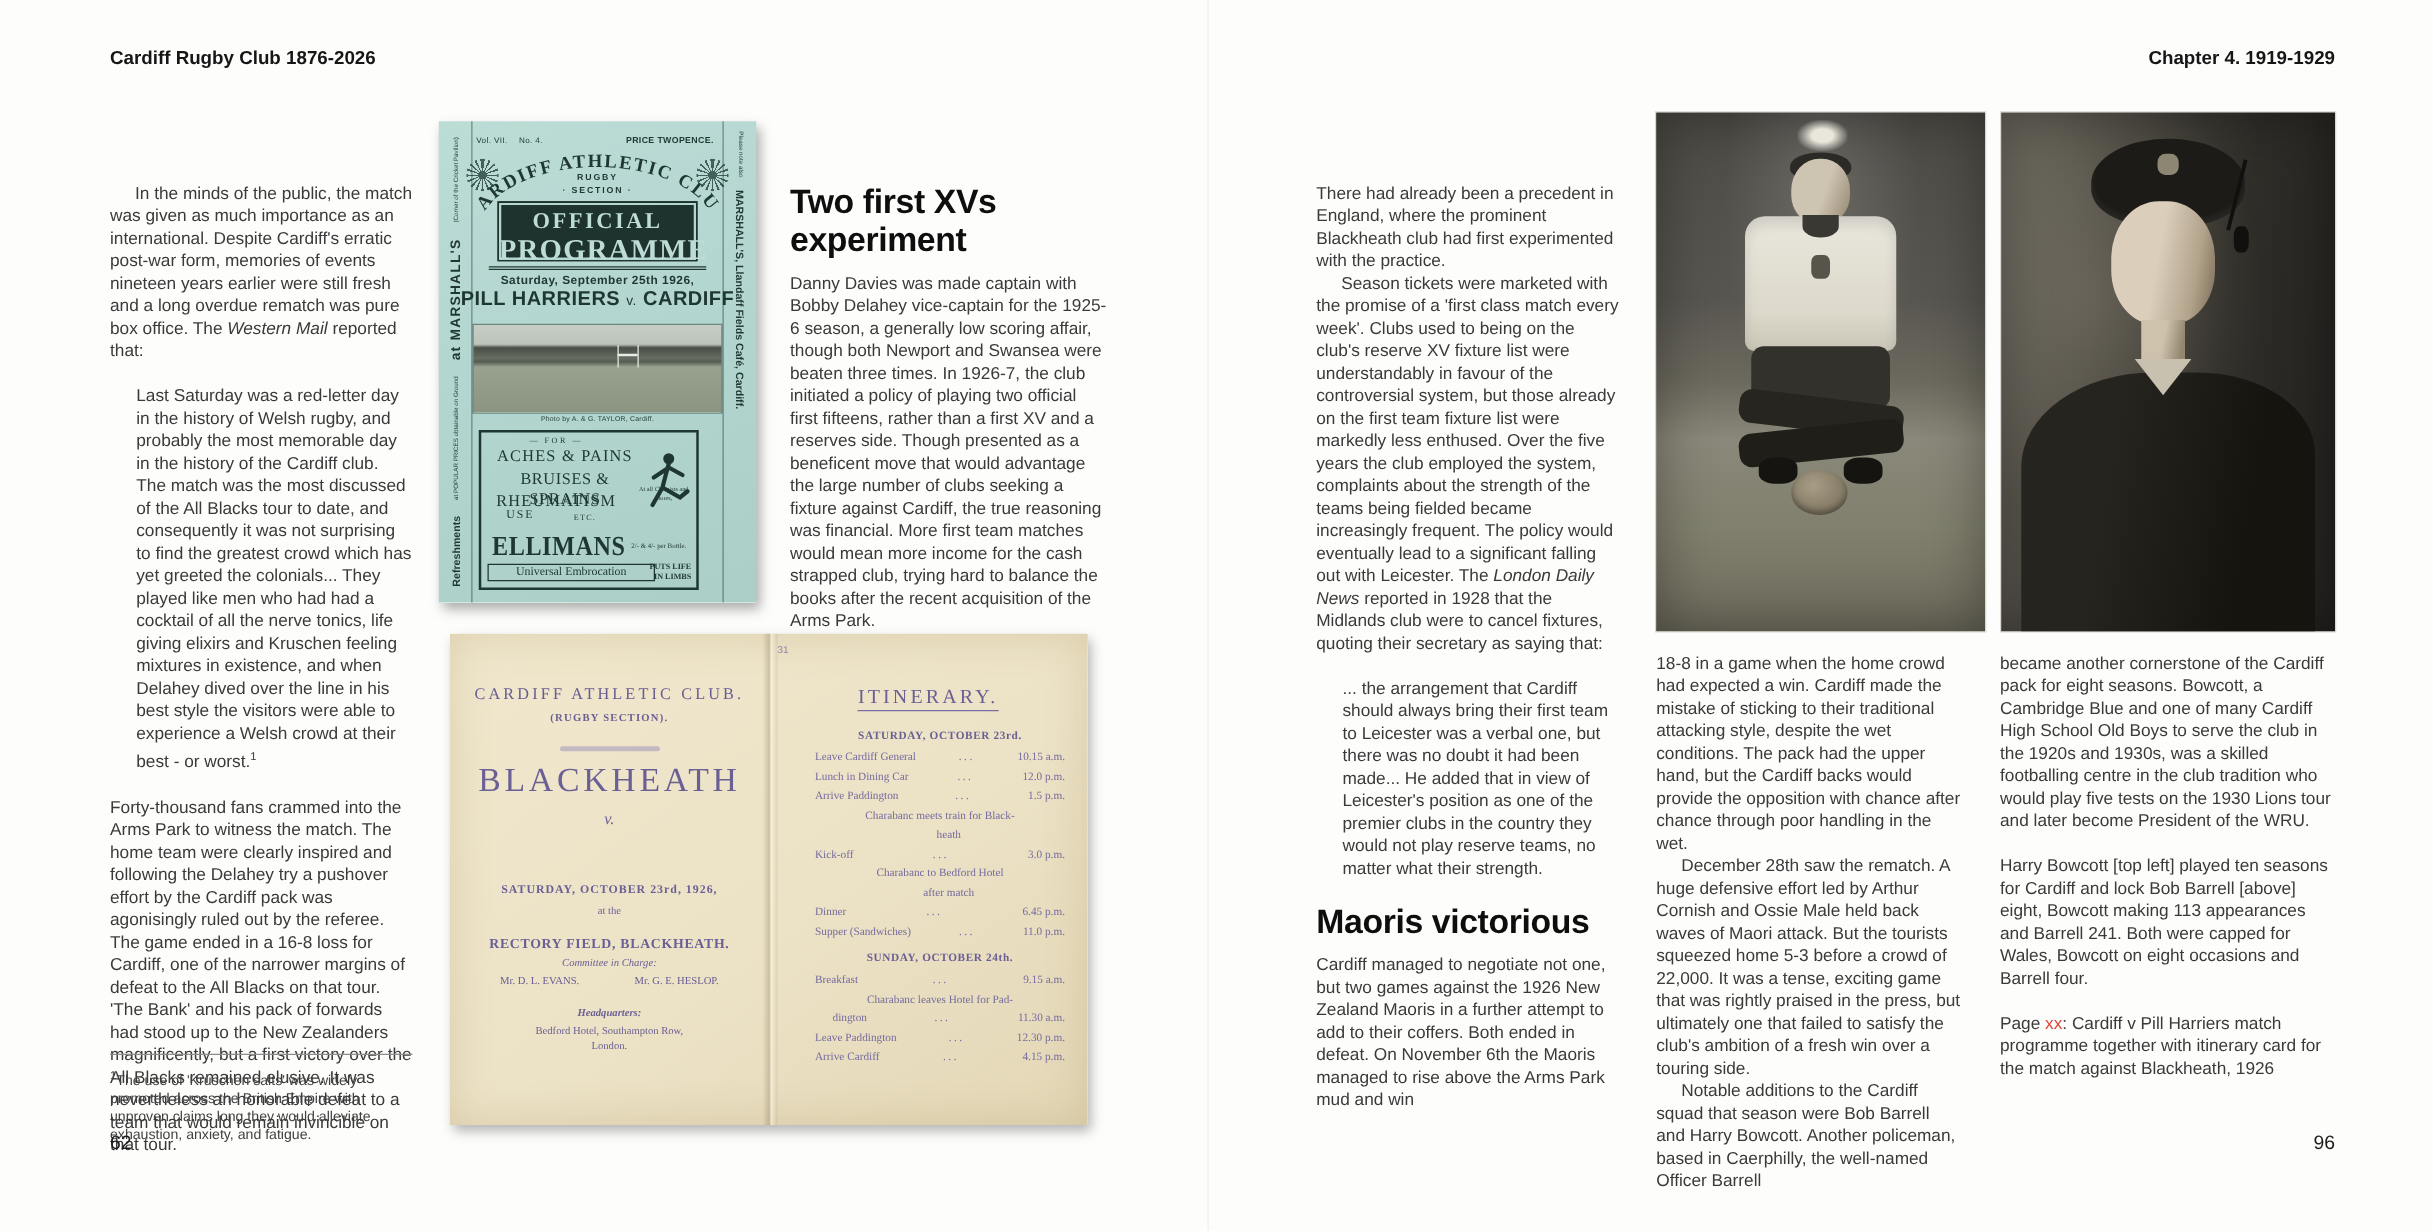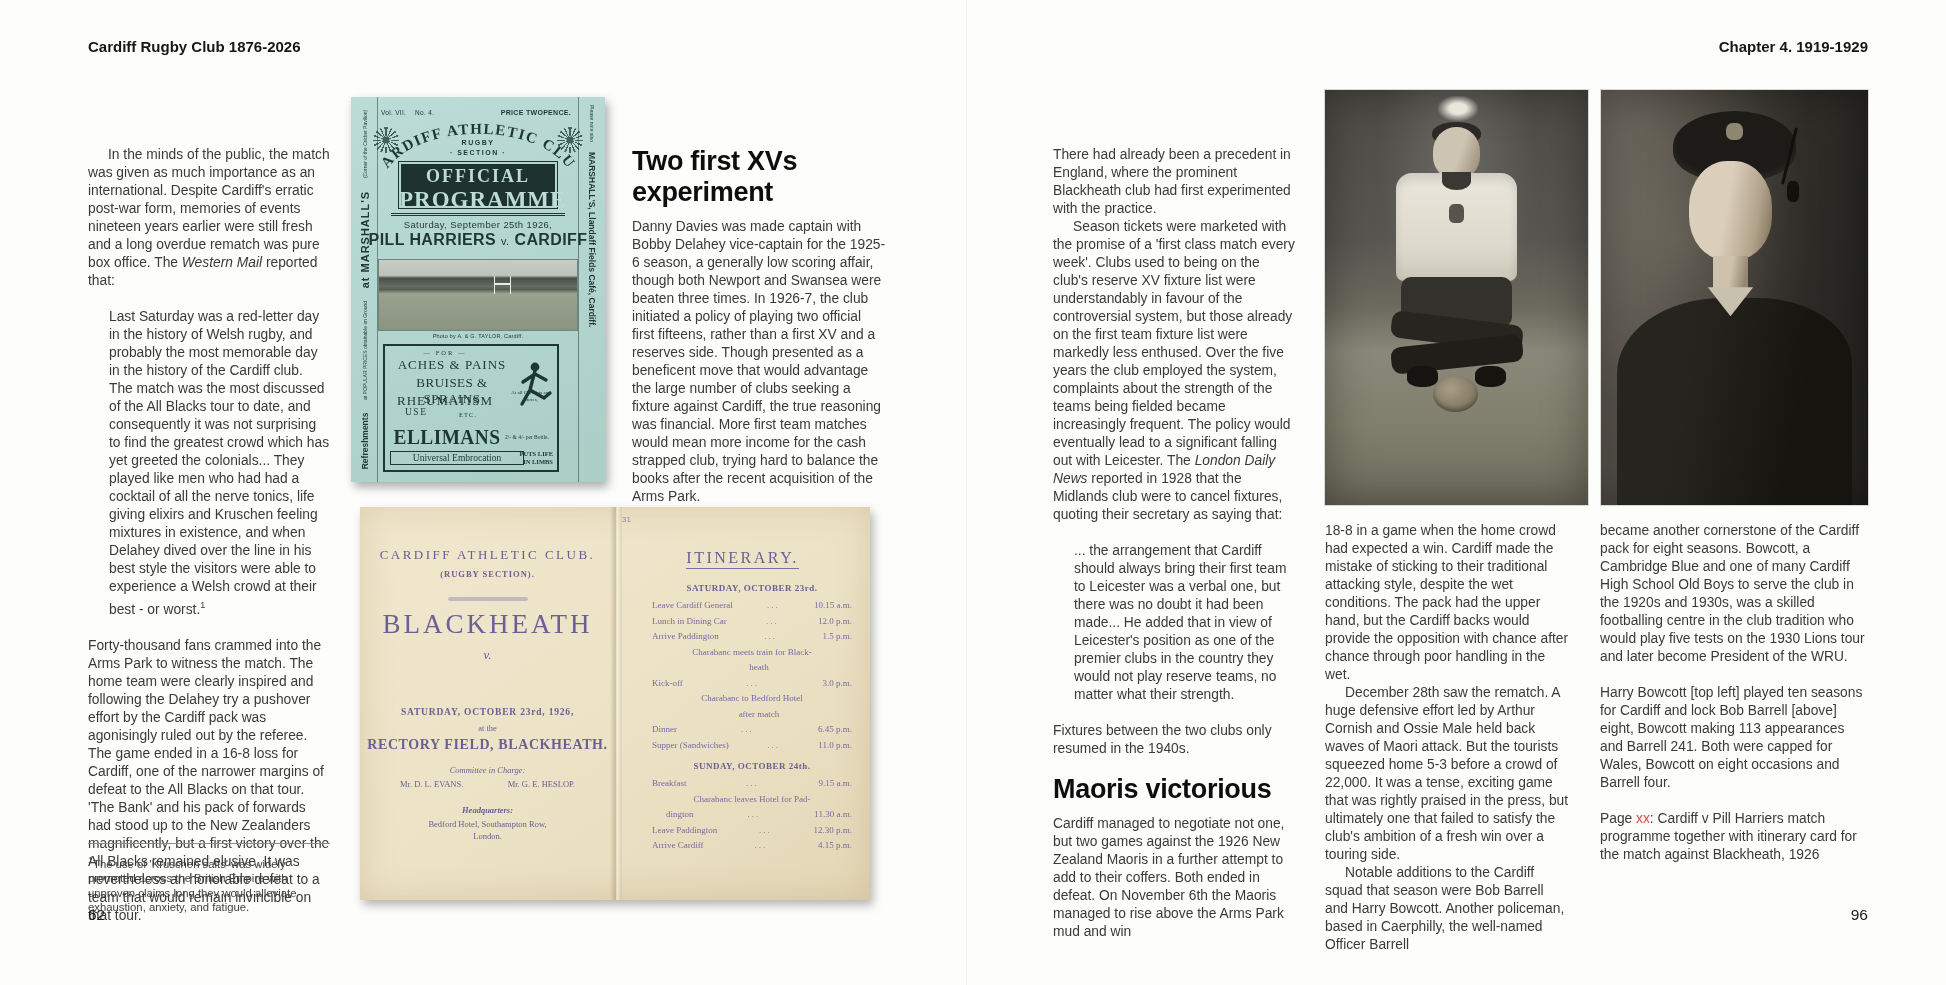--- a/index.html
+++ b/index.html
@@ -44,21 +44,21 @@
   .pc-rosette { position:absolute; width:26px; height:26px; border-radius:50%; top:30px;
     background:radial-gradient(circle,#1f3733 18%,transparent 20%), repeating-conic-gradient(#1f3733 0 8deg, transparent 8deg 22deg); opacity:.75; }
   .pc-rugby { position:absolute; left:0; right:0; top:42px; text-align:center; font-size:7px; font-weight:bold; letter-spacing:1.5px; }
   .pc-sect  { position:absolute; left:0; right:0; top:52px; text-align:center; font-size:7px; font-weight:bold; letter-spacing:1.5px; }
   .pc-banner { position:absolute; left:47px; top:64px; width:160px; height:48px; background:#1e332d;
     border:1px solid #1e332d; box-shadow:0 0 0 2px #b4d6d0 inset; text-align:center;
     font-family:"Liberation Serif",serif; color:#bedcd6; }
   .pc-banner .l1 { margin-top:4px; font-size:18px; font-weight:bold; letter-spacing:2px; }
   .pc-banner .l2 { font-size:23px; font-weight:bold; letter-spacing:1px; }
   .pc-rule { position:absolute; left:40px; right:40px; top:116px; border-top:1px solid #1f3733; border-bottom:1px solid #1f3733; height:3px; }
-  .pc-date { position:absolute; left:0; right:0; top:122px; text-align:center; font-size:9.5px; font-weight:normal; letter-spacing:.4px; }
+  .pc-date { position:absolute; left:0; right:0; top:122px; text-align:center; font-size:9.5px; font-weight:bold; letter-spacing:.4px; }
   .pc-fixture { position:absolute; left:0; right:0; top:134px; text-align:center; font-size:16px; font-weight:bold; letter-spacing:.4px; }
   .pc-fixture .vs { font-size:11px; font-weight:normal; }
   .pc-photo { position:absolute; left:28px; top:163px; width:198px; height:70px;
     background:linear-gradient(180deg,#c6cdc4 0%,#bcc4ba 22%,#494f47 26%,#676d61 38%,#545b50 42%,#99a28f 48%,#8b9481 100%);
     box-shadow:0 0 0 1px #6d8680; }
   .gp { position:absolute; background:#e8ece6; }
   .pc-credit { position:absolute; left:0; right:0; top:236px; text-align:center; font-size:5.5px; letter-spacing:.2px; }
   .pc-ad { position:absolute; left:32px; top:247px; width:176px; height:128px; border:2px solid #1f3733; font-family:"Liberation Serif",serif; }
   .ad-for { position:absolute; left:0; width:120px; top:3px; text-align:center; font-size:6.5px; letter-spacing:2px; }
   .ad-l1 { position:absolute; left:4px; width:126px; top:11px; text-align:center; font-size:13px; letter-spacing:1px; }
@@ -91,21 +91,21 @@
     background:linear-gradient(90deg,rgba(120,100,60,0) 0%,rgba(120,100,60,.28) 45%,rgba(255,252,240,.5) 58%,rgba(120,100,60,.12) 100%); }
   .ic-center { position:absolute; left:0; width:255px; text-align:center; }
   .ic-club { top:40px; font-size:13px; letter-spacing:2.5px; color:#685d92; }
   .ic-sect { top:62px; font-size:8.5px; font-weight:bold; letter-spacing:1px; }
   .ic-orn  { position:absolute; left:88px; top:90px; width:80px; height:4px; background:#9a90ba; opacity:.5; border-radius:2px; filter:blur(.6px); }
   .ic-team1 { top:102px; font-size:27px; letter-spacing:3px; }
   .ic-vs   { top:140px; font-size:13px; font-style:italic; }
   .ic-team2 { top:158px; font-size:27px; letter-spacing:3px; }
   .ic-date { top:200px; font-size:9.5px; font-weight:bold; letter-spacing:.8px; }
   .ic-atthe { top:216px; font-size:8.5px; }
-  .ic-venue { top:230px; font-size:14px; font-weight:bold; letter-spacing:.6px;font-family:Liberation Serif, serif; }
+  .ic-venue { top:242px; font-size:11px; font-weight:bold; letter-spacing:.6px;font-family:Liberation Serif, serif; }
   .ic-comm-label { top:258px; font-size:8.5px; font-style:italic; }
   .ic-names { position:absolute; left:40px; top:272px; width:175px; display:flex; justify-content:space-between; font-size:8.5px; }
   .ic-hq-label { top:298px; font-size:8.5px; font-weight:bold; font-style:italic; }
   .ic-hq1 { top:312px; font-size:8.5px; }
   .ic-hq2 { top:324px; font-size:8.5px; }
   .it-title { position:absolute; left:255px; width:255px; top:42px; text-align:center; font-size:16px; letter-spacing:2.5px; }
   .it-title span { border-bottom:1px solid #7a70a4; padding-bottom:2px; }
   .it-flow { position:absolute; left:292px; top:76px; width:200px; font-size:9px; color:#776c9f; }
   .it-day { text-align:center; font-size:9px; font-weight:bold; letter-spacing:.5px; color:#6b6094; margin-bottom:5px; }
   .it-day2 { margin-top:8px; }
@@ -307,21 +307,20 @@
       </div>
   </div>
 </div>
 
 <div class="running-head" id="head-right">Chapter 4. 1919-1929</div>
 
 <div class="body-col" id="col-63a">
   <p>There had already been a precedent in England, where the prominent Blackheath club had first experimented with the practice.</p>
   <p class="p-indent"><span>Season tickets were marketed with the promise of a 'first class match every week'. Clubs used to being on the club's reserve XV fixture list were understandably in favour of the controversial system, but those already on the first team fixture list were markedly less enthused. Over the five years the club employed the system, complaints about the strength of the teams being fielded became increasingly frequent. The policy would eventually lead to a significant falling out with Leicester. The </span><i>London Daily News</i><span> reported in 1928 that the Midlands club were to cancel fixtures, quoting their secretary as saying that:</span></p>
   <div class="blockquote">... the arrangement that Cardiff should always bring their first team to Leicester was a verbal one, but there was no doubt it had been made... He added that in view of Leicester's position as one of the premier clubs in the country they would not play reserve teams, no matter what their strength.</div>
-  <p>Fixtures between the two clubs only resumed in the 1940s.</p>
   <h2 class="section-heading inflow">Maoris victorious</h2>
   <p>Cardiff managed to negotiate not one, but two games against the 1926 New Zealand Maoris in a further attempt to add to their coffers. Both ended in defeat. On November 6th the Maoris managed to rise above the Arms Park mud and win</p>
 </div>
 
 <div class="body-col" id="col-63b">
   <p>18-8 in a game when the home crowd had expected a win. Cardiff made the mistake of sticking to their traditional attacking style, despite the wet conditions. The pack had the upper hand, but the Cardiff backs would provide the opposition with chance after chance through poor handling in the wet.</p>
   <p class="p-indent">December 28th saw the rematch. A huge defensive effort led by Arthur Cornish and Ossie Male held back waves of Maori attack. But the tourists squeezed home 5-3 before a crowd of 22,000. It was a tense, exciting game that was rightly praised in the press, but ultimately one that failed to satisfy the club's ambition of a fresh win over a touring side.</p>
   <p class="p-indent">Notable additions to the Cardiff squad that season were Bob Barrell and Harry Bowcott. Another policeman, based in Caerphilly, the well-named Officer Barrell</p>
 </div>
 

